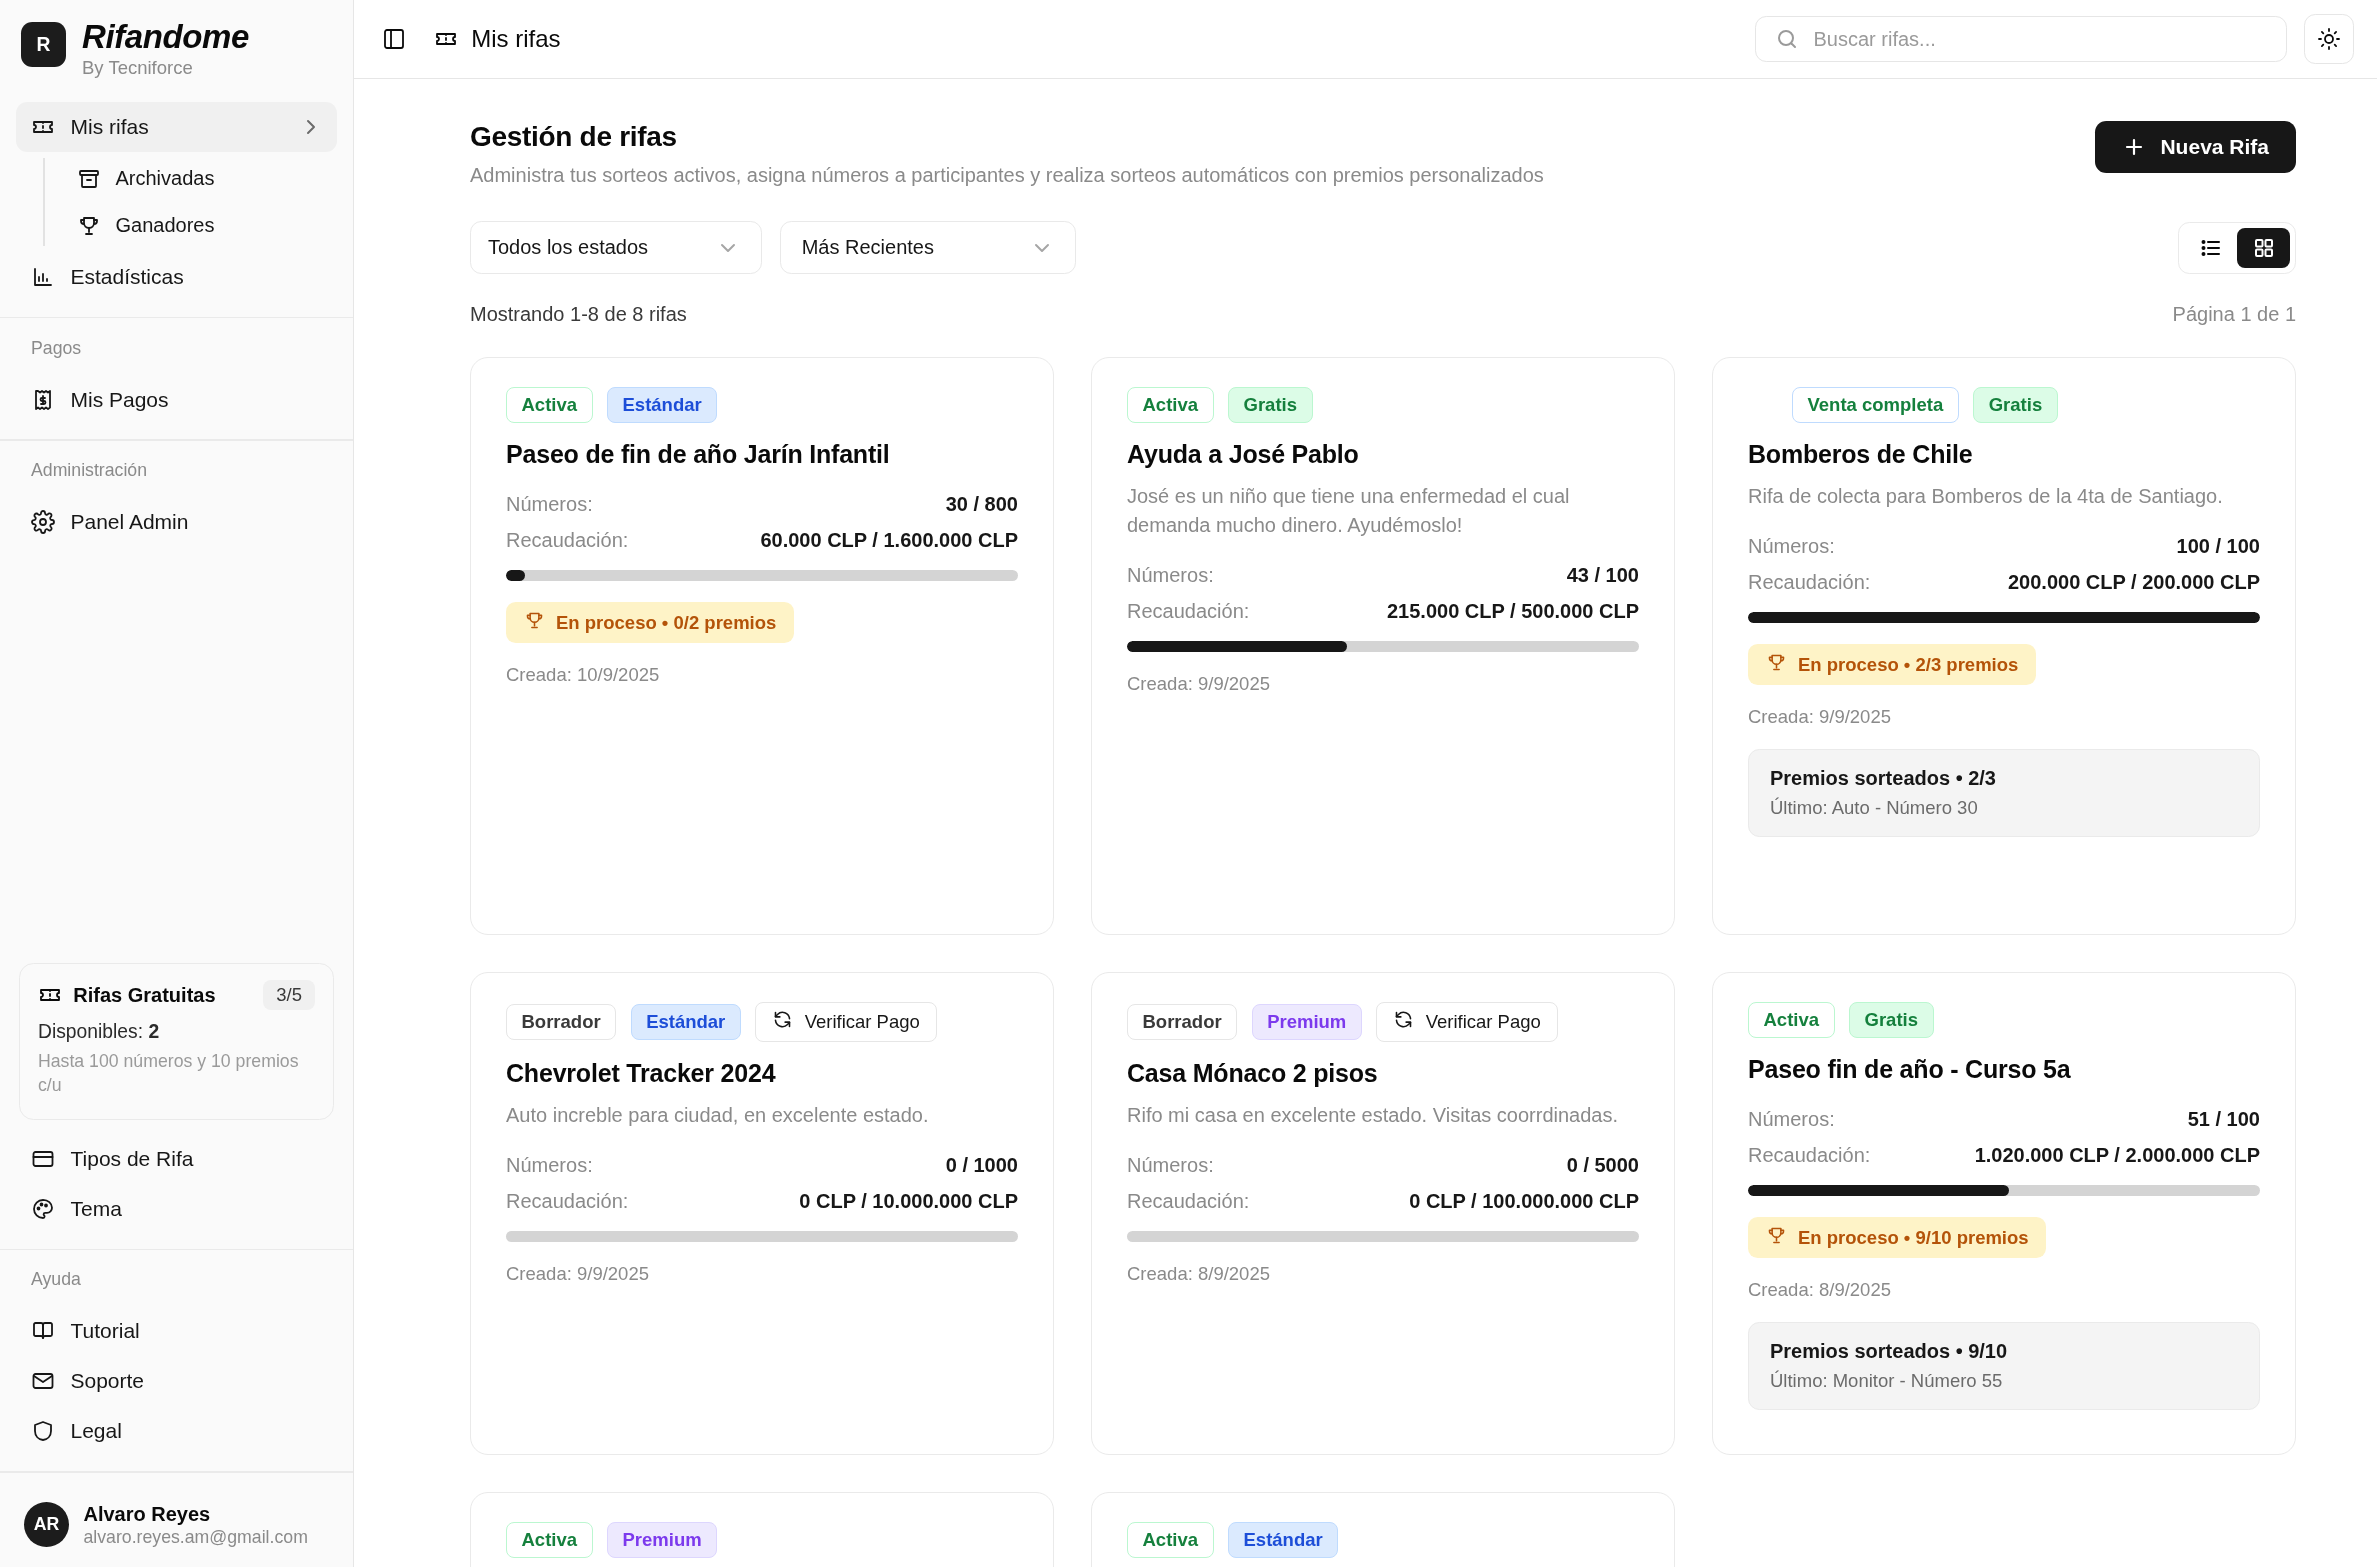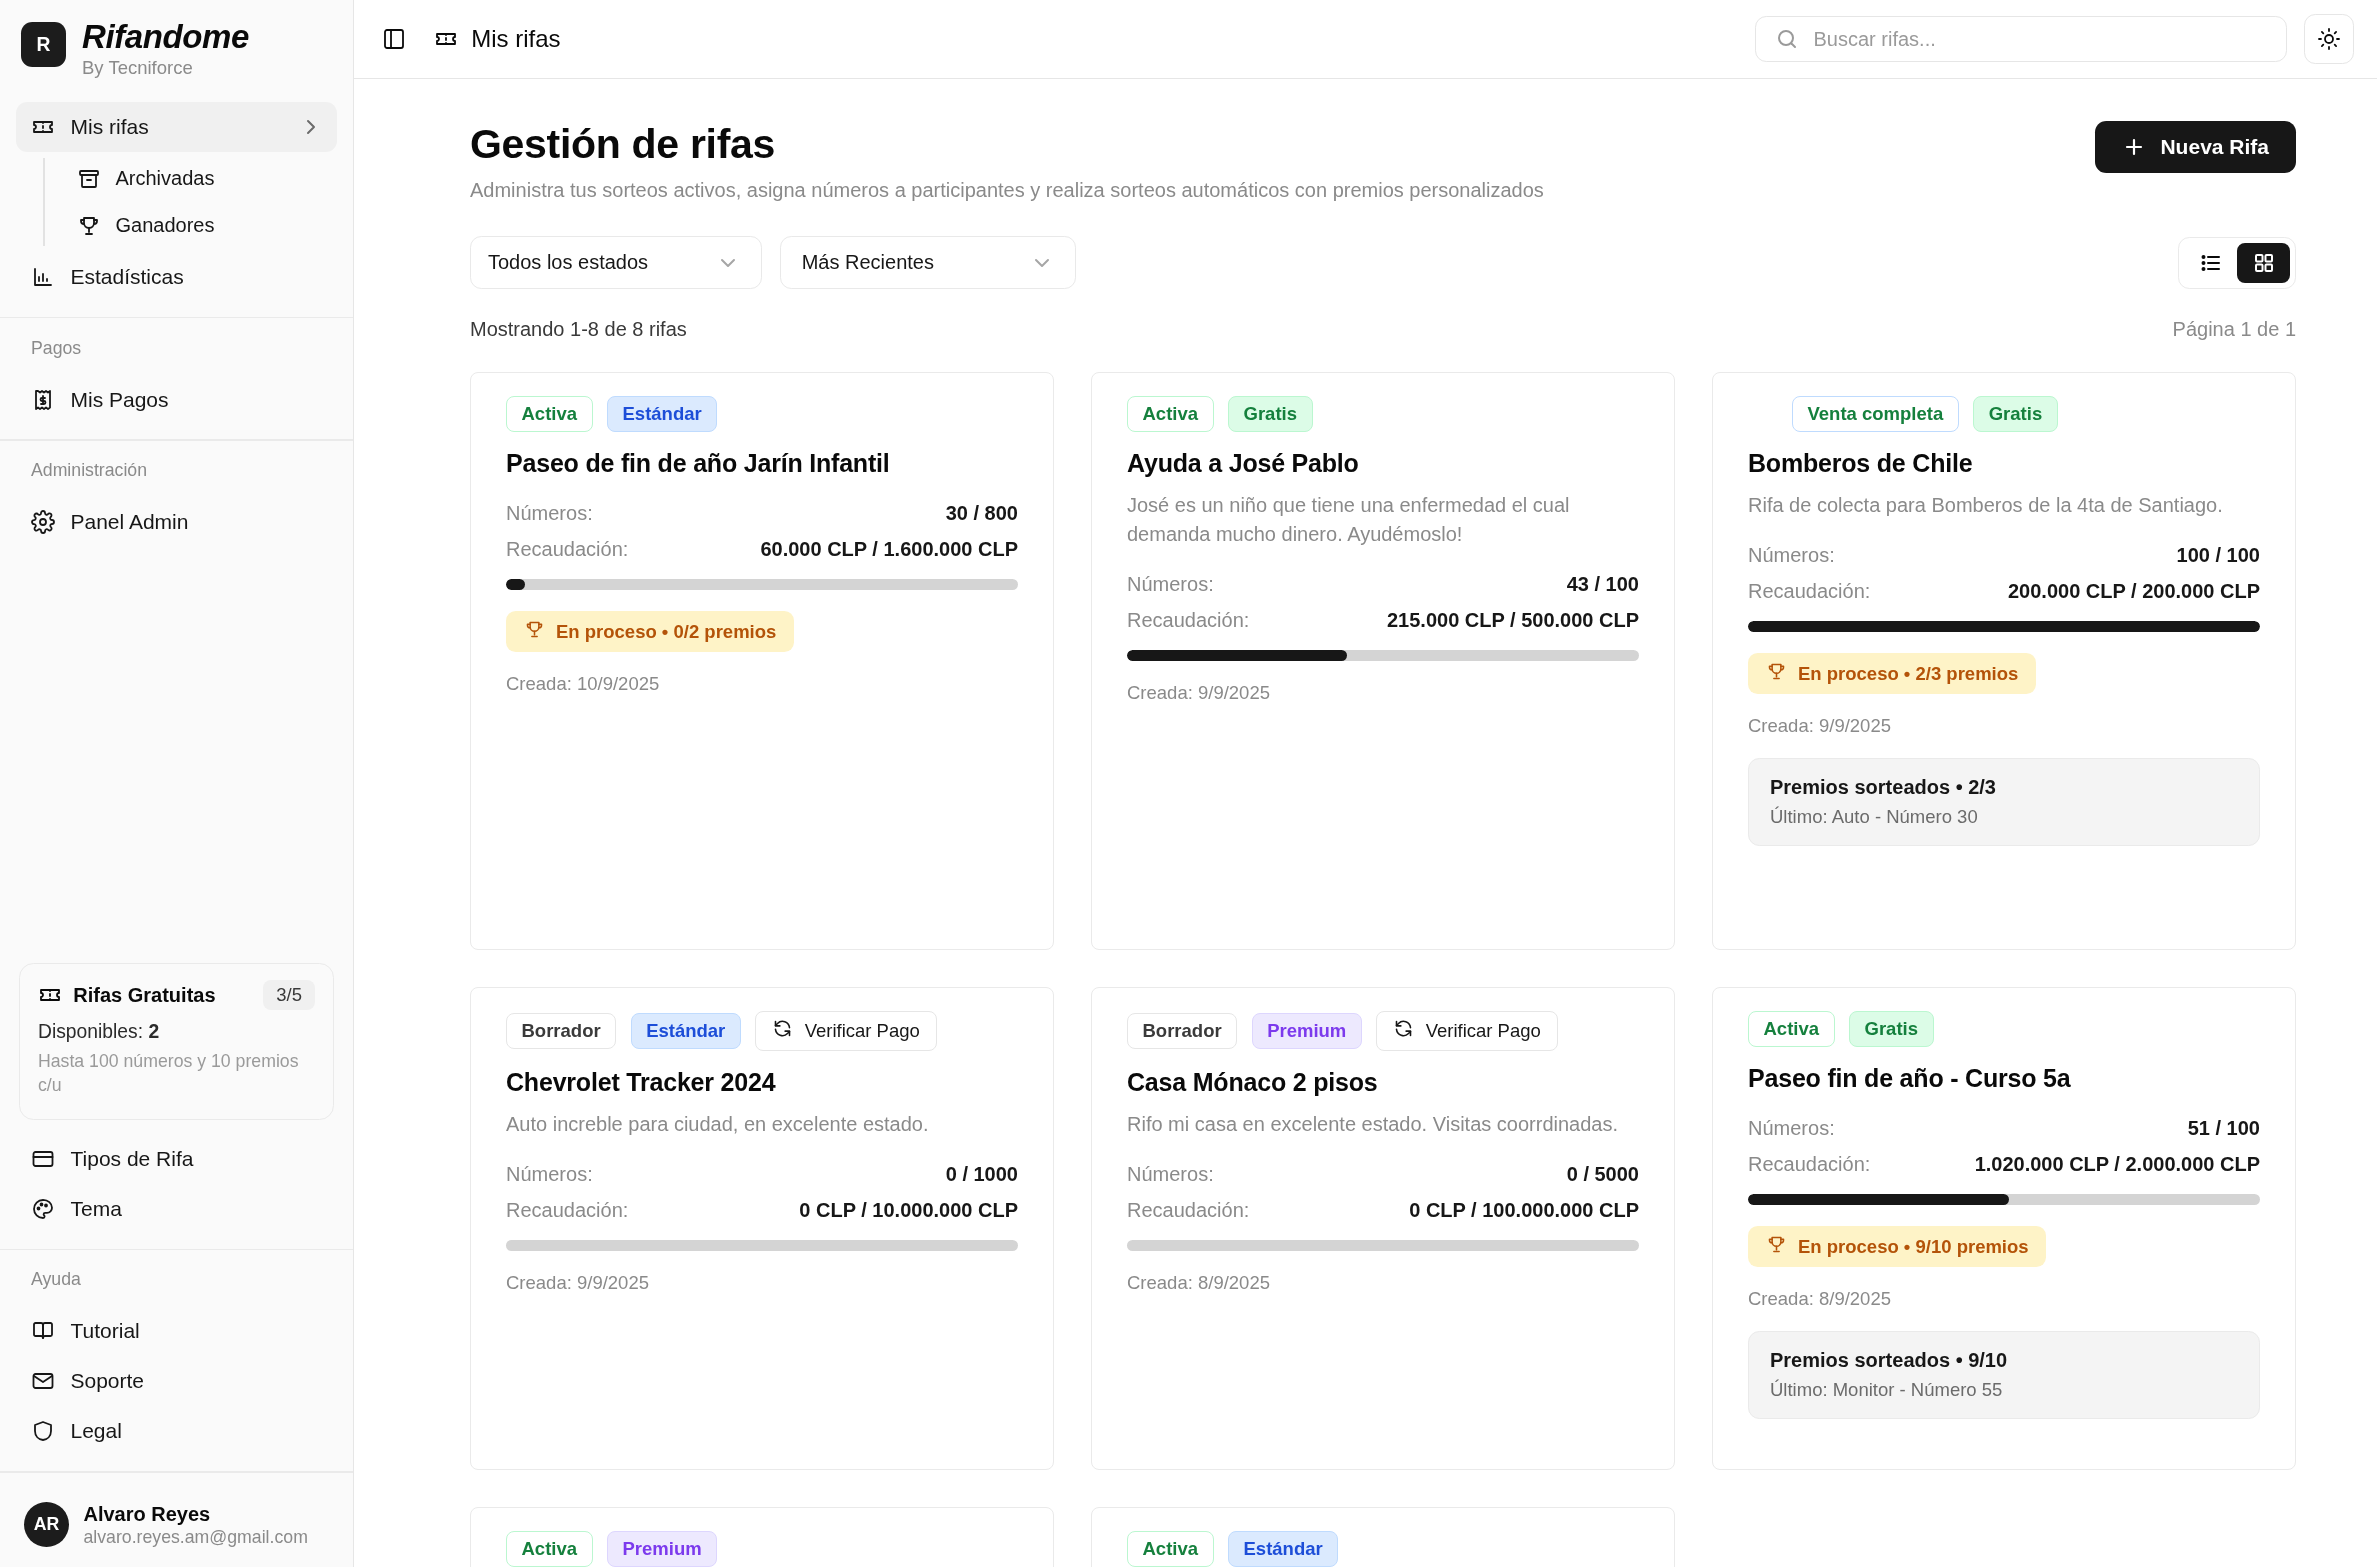--- a/index.html
+++ b/index.html
@@ -105,21 +105,21 @@
     background: transparent; width: 100%;
   }
   .search input::placeholder { color: #9a9a9a; }
   .theme-btn {
     width: 50px; height: 50px; border: 1.6px solid #e6e6e6; border-radius: 11.3px;
     display: flex; align-items: center; justify-content: center; background: #fff; cursor: pointer;
   }
 
   .content { flex: 1 1 auto; padding: 42px 81px 0 116px; overflow: hidden; }
   .page-head { display: flex; align-items: flex-start; }
-  .page-title { font-size: 41px; font-weight: 700; letter-spacing: -0.3px; }
+  .page-title { font-size: 28px; font-weight: 700; letter-spacing: -0.3px; }
   .page-sub { font-size: 20px; color: #8a8a8a; margin-top: 11.3px; }
   .new-btn {
     margin-left: auto; background: #171717; color: #fff; border: 0; cursor: pointer;
     height: 52px; border-radius: 11.3px; padding: 0 27px; font-size: 21px; font-weight: 700;
     display: flex; align-items: center; gap: 14.5px; font-family: inherit;
   }
 
   .filters { display: flex; align-items: center; margin-top: 34px; gap: 17.7px; }
   .select {
     height: 53px; border: 1.6px solid #e9e9e9; border-radius: 11.3px; background: #fff;
@@ -141,22 +141,22 @@
 
   .meta-row { display: flex; align-items: center; margin-top: 29px; }
   .meta-left { font-size: 20px; color: #3a3a3a; }
   .meta-right { margin-left: auto; font-size: 20px; color: #8a8a8a; }
 
   .grid {
     display: grid; grid-template-columns: repeat(3, 1fr); gap: 37px;
     margin-top: 31px;
   }
   .card {
-    border: 1.6px solid #eaeaea; border-radius: 8px; background: #fff;
-    padding: 23px 35px 32px 35px; min-height: 578px;
+    border: 1.6px solid #eaeaea; border-radius: 18px; background: #fff;
+    padding: 29px 35px 32px 35px; min-height: 578px;
   }
   .card.r2 { min-height: 483px; }
   .badges { display: flex; align-items: center; gap: 14.5px; flex-wrap: wrap; }
   .badge {
     border-radius: 8px; padding: 5.6px 14.5px; font-size: 18.5px; font-weight: 700;
     border: 1.6px solid transparent; line-height: 1.2; white-space: nowrap;
   }
   .badge.activa { color: #15803d; border-color: #bbf7d0; background: #fff; }
   .badge.venta { color: #15803d; border-color: #bfdbfe; background: #fff; margin-left: 44px; }
   .badge.borrador { color: #3a3a3a; border-color: #e6e6e6; background: #fff; }

